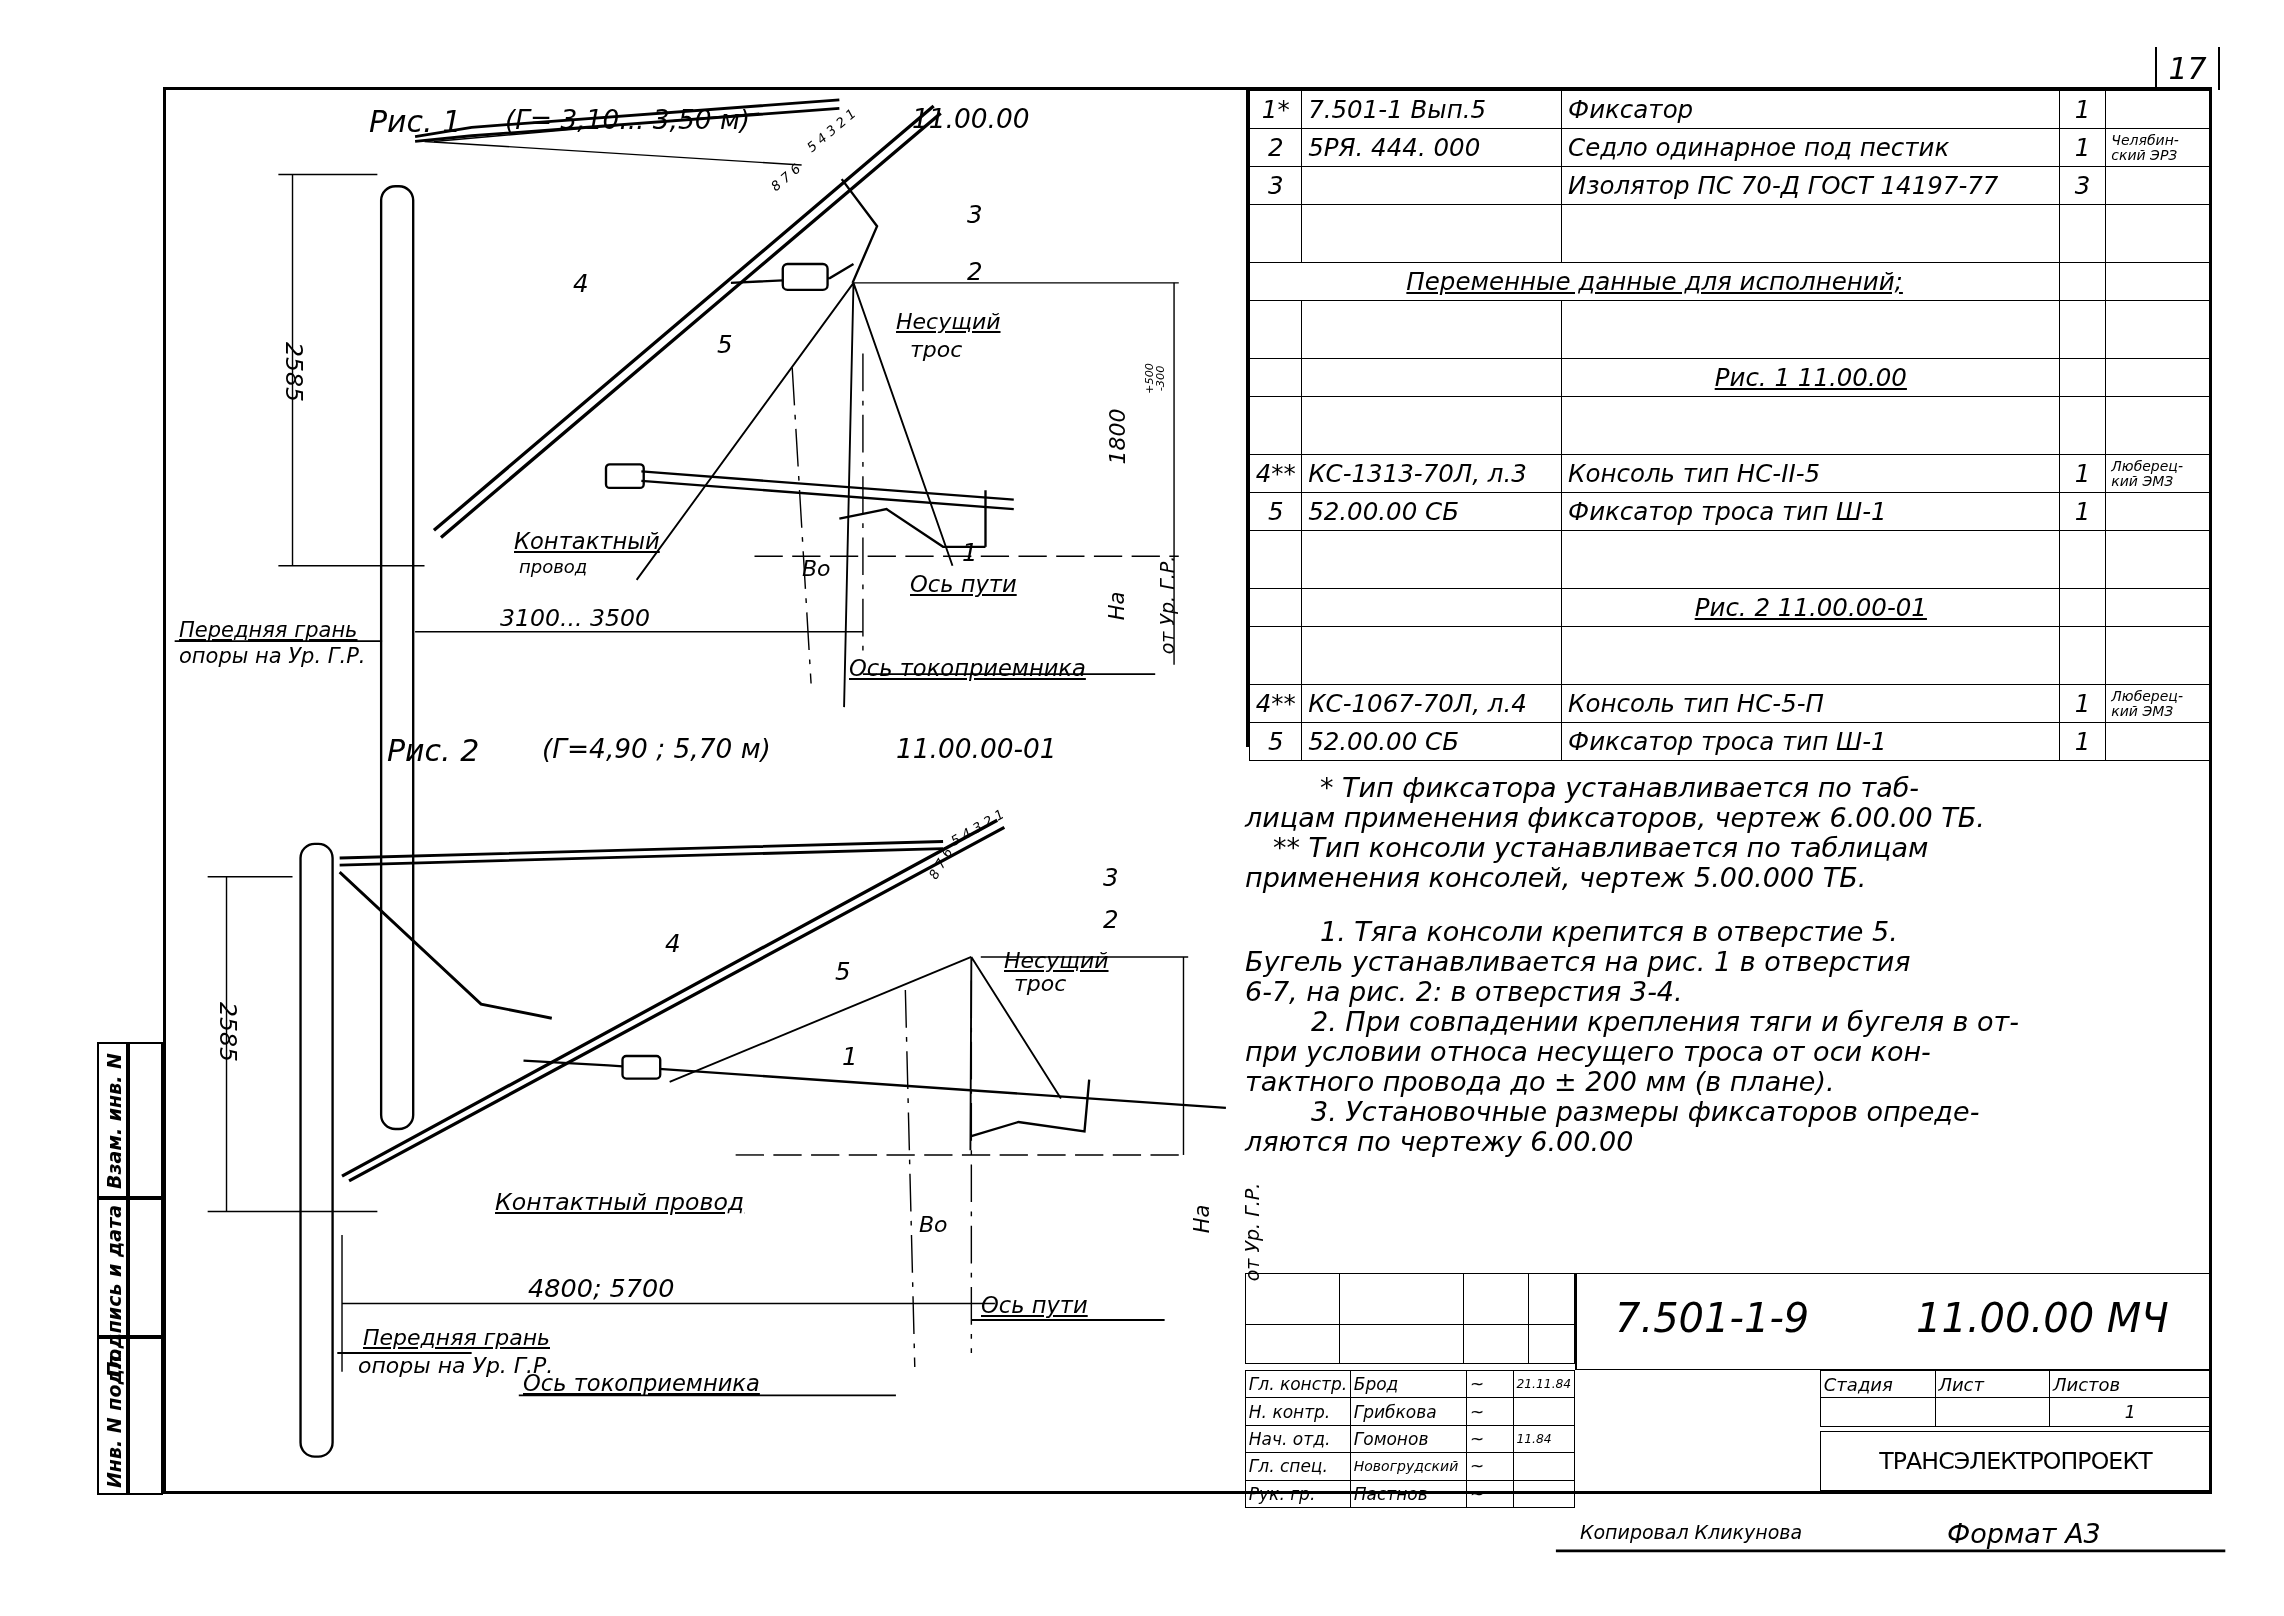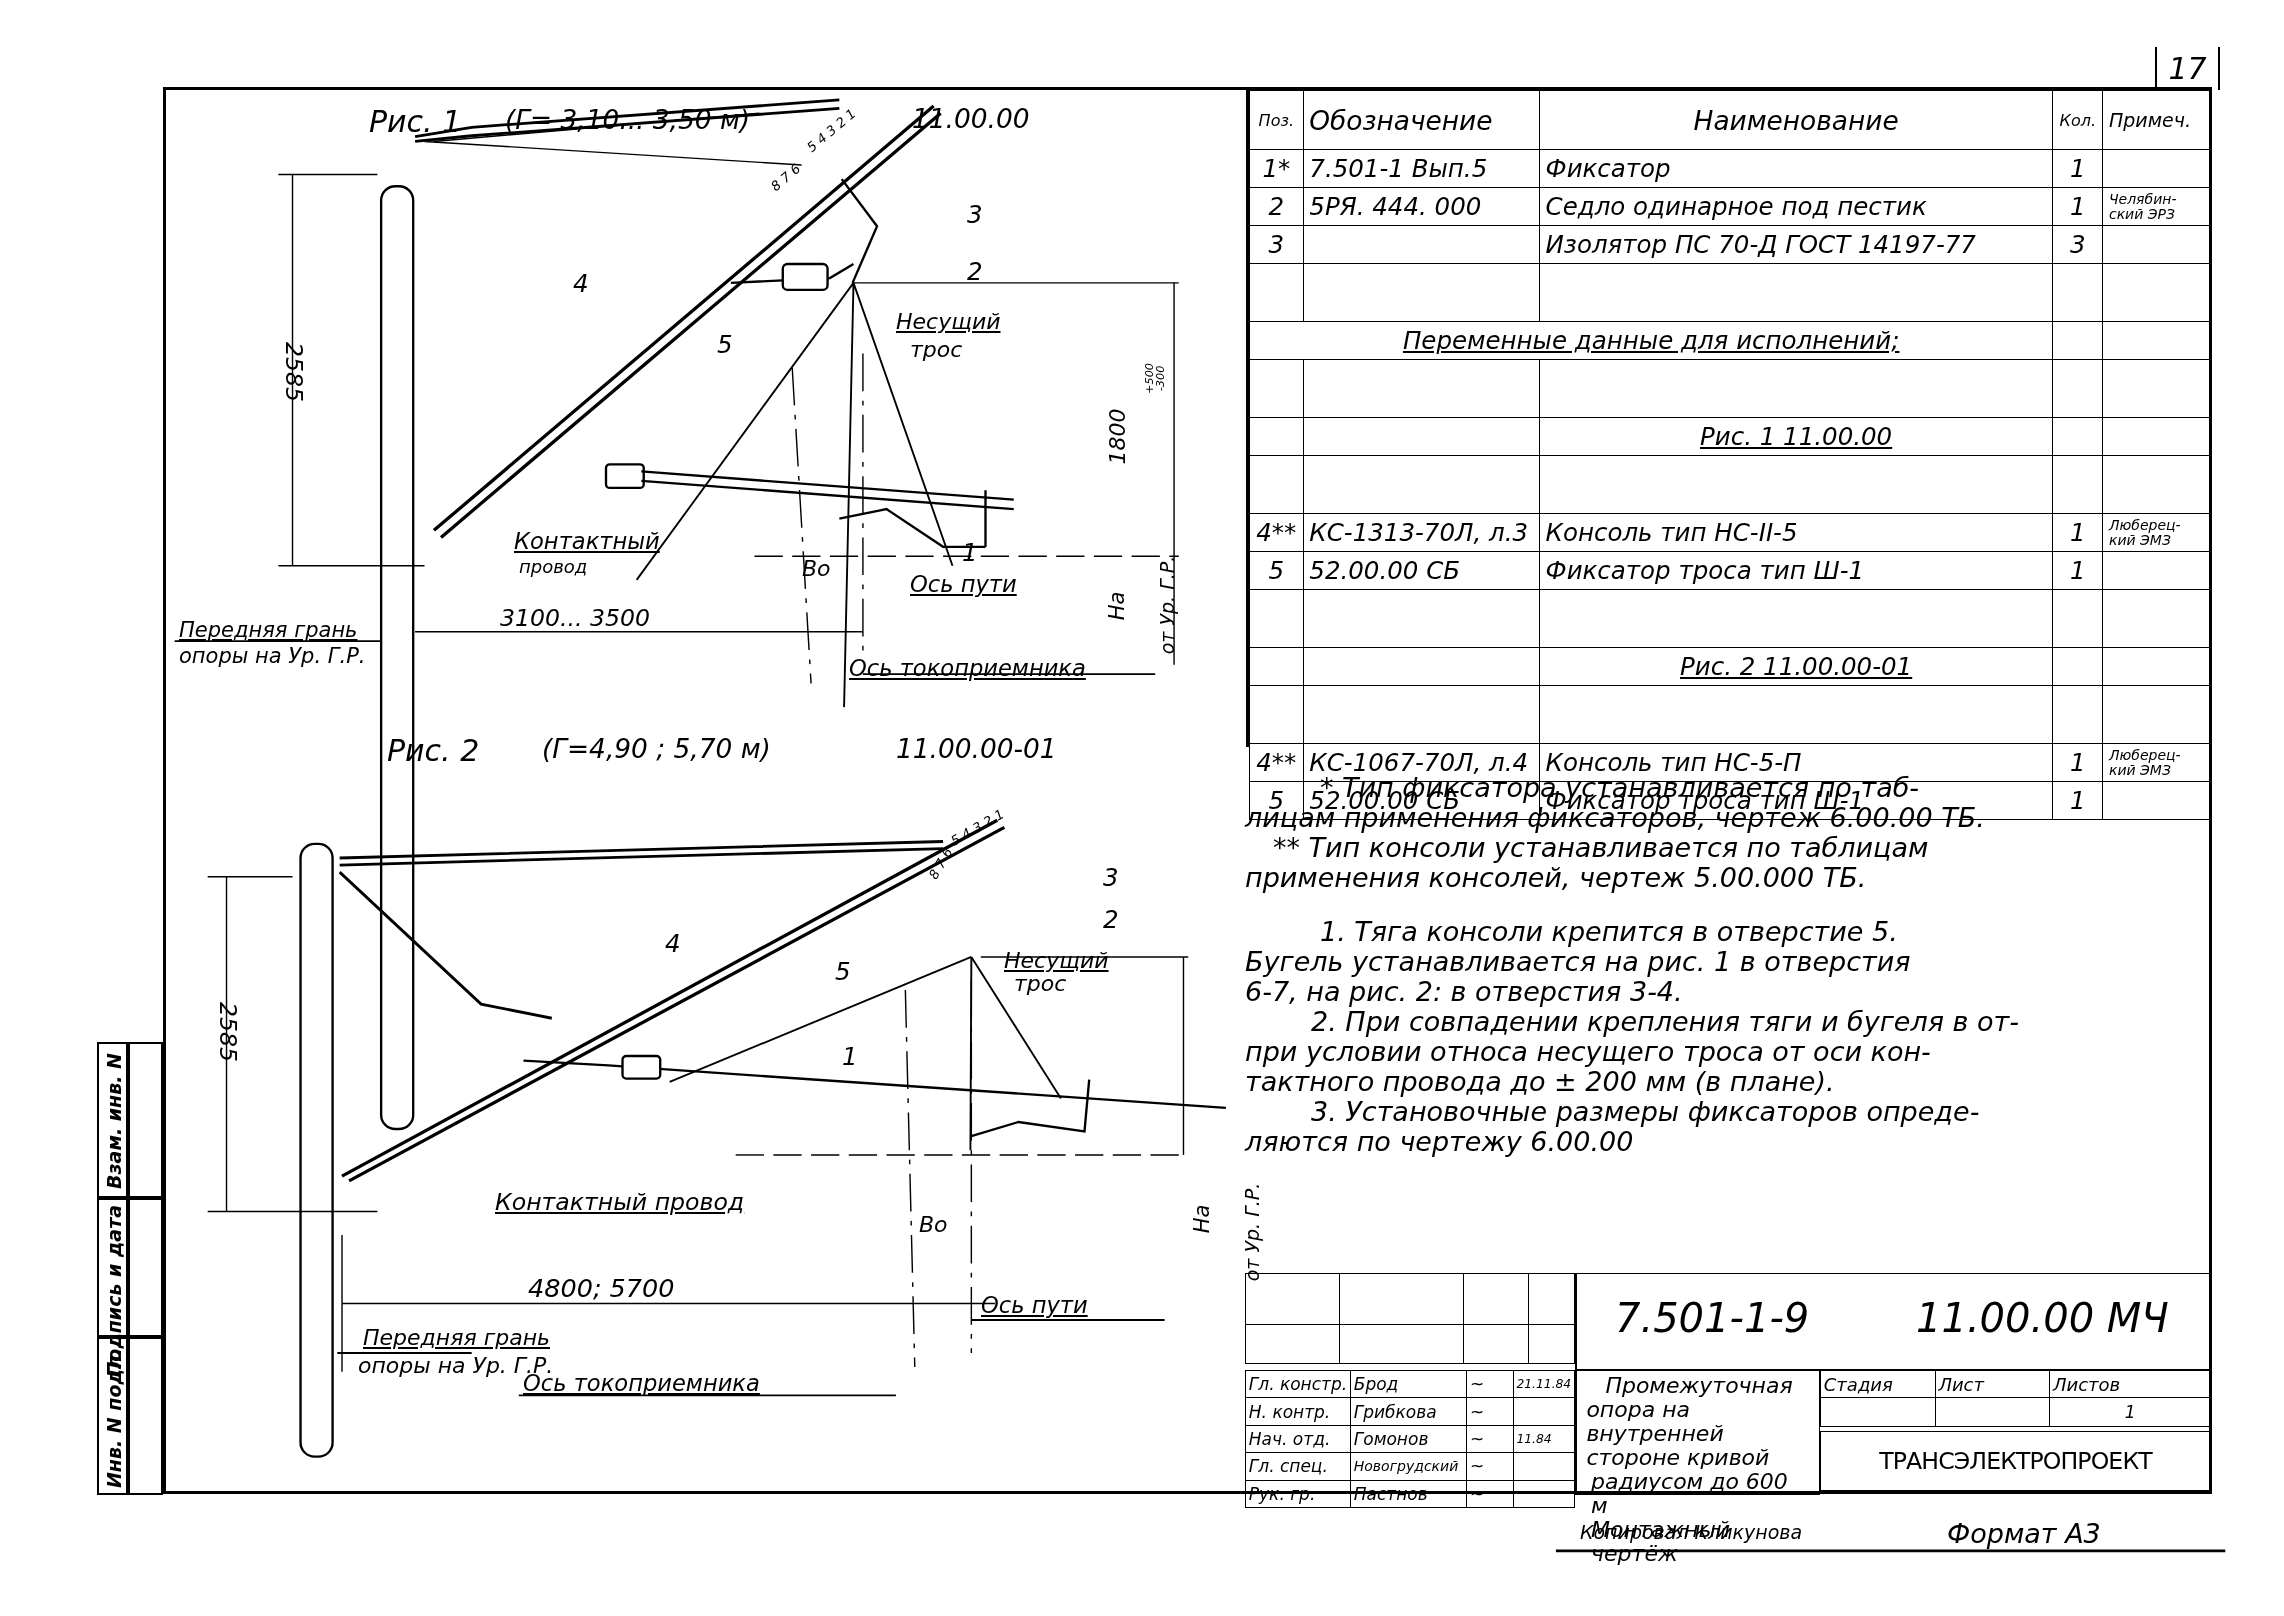--- a/index.html
+++ b/index.html
@@ -148,27 +148,20 @@
 <div class="lbl hand ul" style="left:363px;top:1325px;font-size:22px">Передняя грань</div>
 <div class="lbl hand" style="left:358px;top:1353px;font-size:22px">опоры на Ур. Г.Р.</div>
 <div class="lbl hand" style="left:198px;top:1018px;transform:rotate(90deg);font-size:23.6px">2585</div>
 <div class="lbl hand" style="left:528px;top:1273px;font-size:25.5px">4800; 5700</div>
 <div class="lbl hand" style="left:919px;top:1212px;font-size:22px">Во</div>
 <div class="lbl hand" style="left:1188px;top:1207px;transform:rotate(-90deg);font-size:21px">На</div>
 <div class="lbl hand" style="left:1165px;top:1221px;transform:rotate(-90deg);font-size:19px;margin-left:38px">от Ур. Г.Р.</div>
 
 <table class="spec hand">
   <tbody>
-      <tr class="head">
-    <td class="c-pos" style="font-size:16px">Поз.</td>
-    <td class="c-des">Обозначение</td>
-    <td class="c-name center">Наименование</td>
-    <td class="c-qty" style="font-size:16px">Кол.</td>
-    <td class="c-note" style="font-size:19px">Примеч.</td>
-  </tr>
   <tr>
     <td class="c-pos">1*</td>
     <td>7.501-1 Вып.5</td>
     <td>Фиксатор</td>
     <td class="c-qty">1</td>
     <td class="c-note"></td>
   </tr>
   <tr>
     <td class="c-pos">2</td>
     <td>5РЯ. 444. 000</td>
@@ -336,27 +329,20 @@
       <td></td>
     </tr>
   </tbody>
     </table>
 
   <div class="abs" style="left:330px;top:0;width:637px;height:97px;border:1.9px solid #000;box-sizing:border-box;border-left-width:2.8px">
     <span class="abs" style="left:38px;top:21px;font-size:40px">7.501-1-9</span>
     <span class="abs" style="left:339px;top:21px;font-size:40px">11.00.00 МЧ</span>
   </div>
 
-  <div class="abs" style="left:330px;top:97px;width:245px;height:125px;border:1.9px solid #000;box-sizing:border-box;border-left-width:2.8px;font-size:22px;line-height:24px;padding:2.8px 9.4px">
-    <div style="padding-left:19px">Промежуточная</div>
-    <div>опора на внутренней</div>
-    <div>стороне кривой</div>
-    <div style="padding-left:4.7px">радиусом до 600 м</div>
-    <div style="padding-left:4.7px">Монтажный чертёж</div>
-  </div>
 
   <table style="left:575px;top:97px;width:391px">
     <tbody>
         <tr>
       <td style="width:108px;font-size:18px">Стадия</td>
       <td style="width:108px;font-size:18px">Лист</td>
       <td style="font-size:18px">Листов</td>
     </tr>
     <tr>
       <td style="height:28px"></td>

